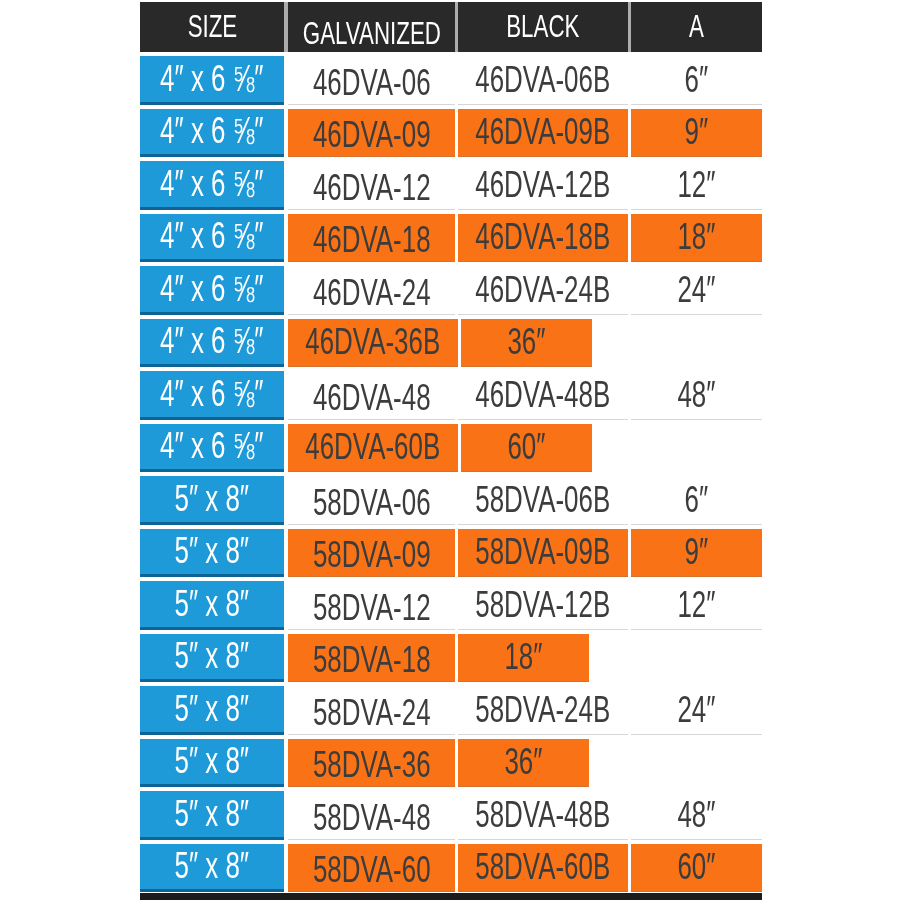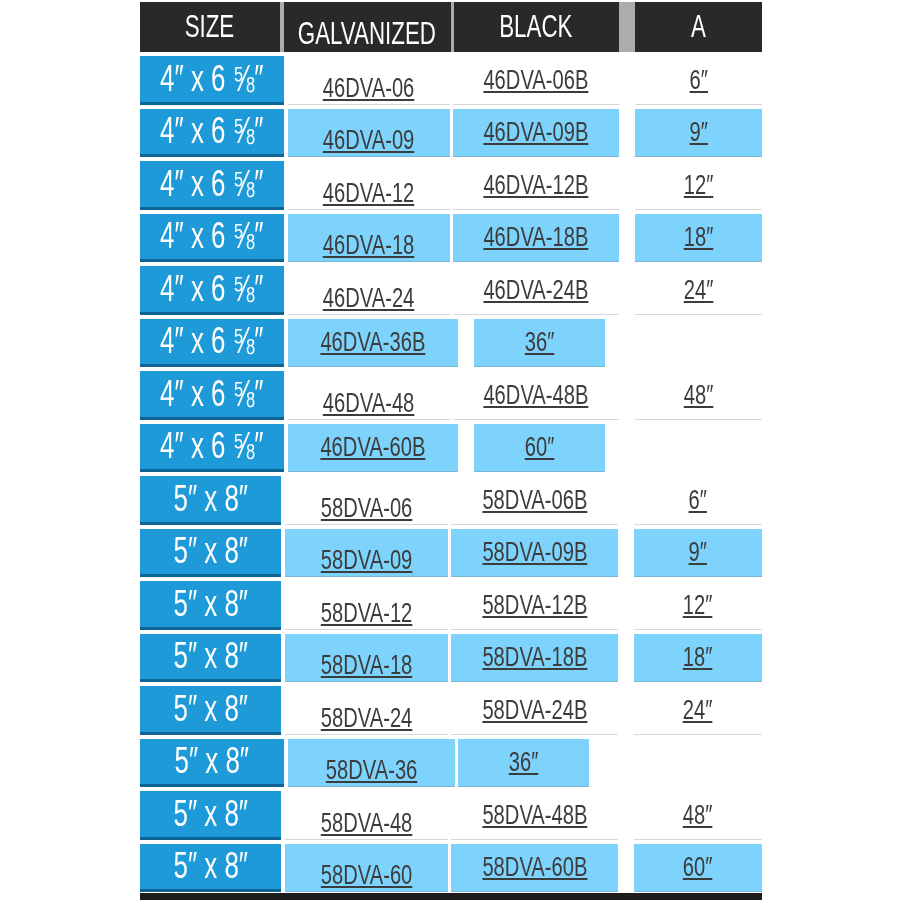--- a/index.html
+++ b/index.html
@@ -51,32 +51,31 @@
     justify-content: center;
   }
   .size-cell {
     background: #1d9ad7;
     color: #ffffff;
     font-size: 36px;
     border-bottom: 3px solid #0f6496;
   }
   .data-cell {
     color: #3c3c3c;
-    font-size: 28px;
+    font-size: 36px;
     background: #ffffff;
     border-bottom: 1px solid rgba(110,110,110,0.28);
-    text-decoration: underline;
   }
   .drow.alt .data-cell {
-    background: #7dd3fc;
+    background: #f97316;
   }
   
   .c-size  { width: 144px; margin-right: 4px; }
   .c-galv  { width: 167px; margin-right: 3px; align-items: flex-end; }
-  .c-black { width: 170px; margin-right: 16px; }
+  .c-black { width: 170px; margin-right: 3px; }
   .c-a     { width: 131px; }
   
   .t {
     display: inline-block;
     white-space: nowrap;
     transform: scaleX(0.72);
     transform-origin: center center;
   }
   .bottom-bar {
     position: absolute;
@@ -257,23 +256,20 @@
             <span class="t">12″</span>
           </div>
         </div>
         <div class="drow alt">
           <div class="cell size-cell c-size">
             <span class="t">5″ x 8″</span>
           </div>
           <div class="cell data-cell c-galv">
             <span class="t">58DVA-18</span>
           </div>
-          <div class="cell data-cell c-black">
-            <span class="t">58DVA-18B</span>
-          </div>
           <div class="cell data-cell c-a">
             <span class="t">18″</span>
           </div>
         </div>
         <div class="drow">
           <div class="cell size-cell c-size">
             <span class="t">5″ x 8″</span>
           </div>
           <div class="cell data-cell c-galv">
             <span class="t">58DVA-24</span>

